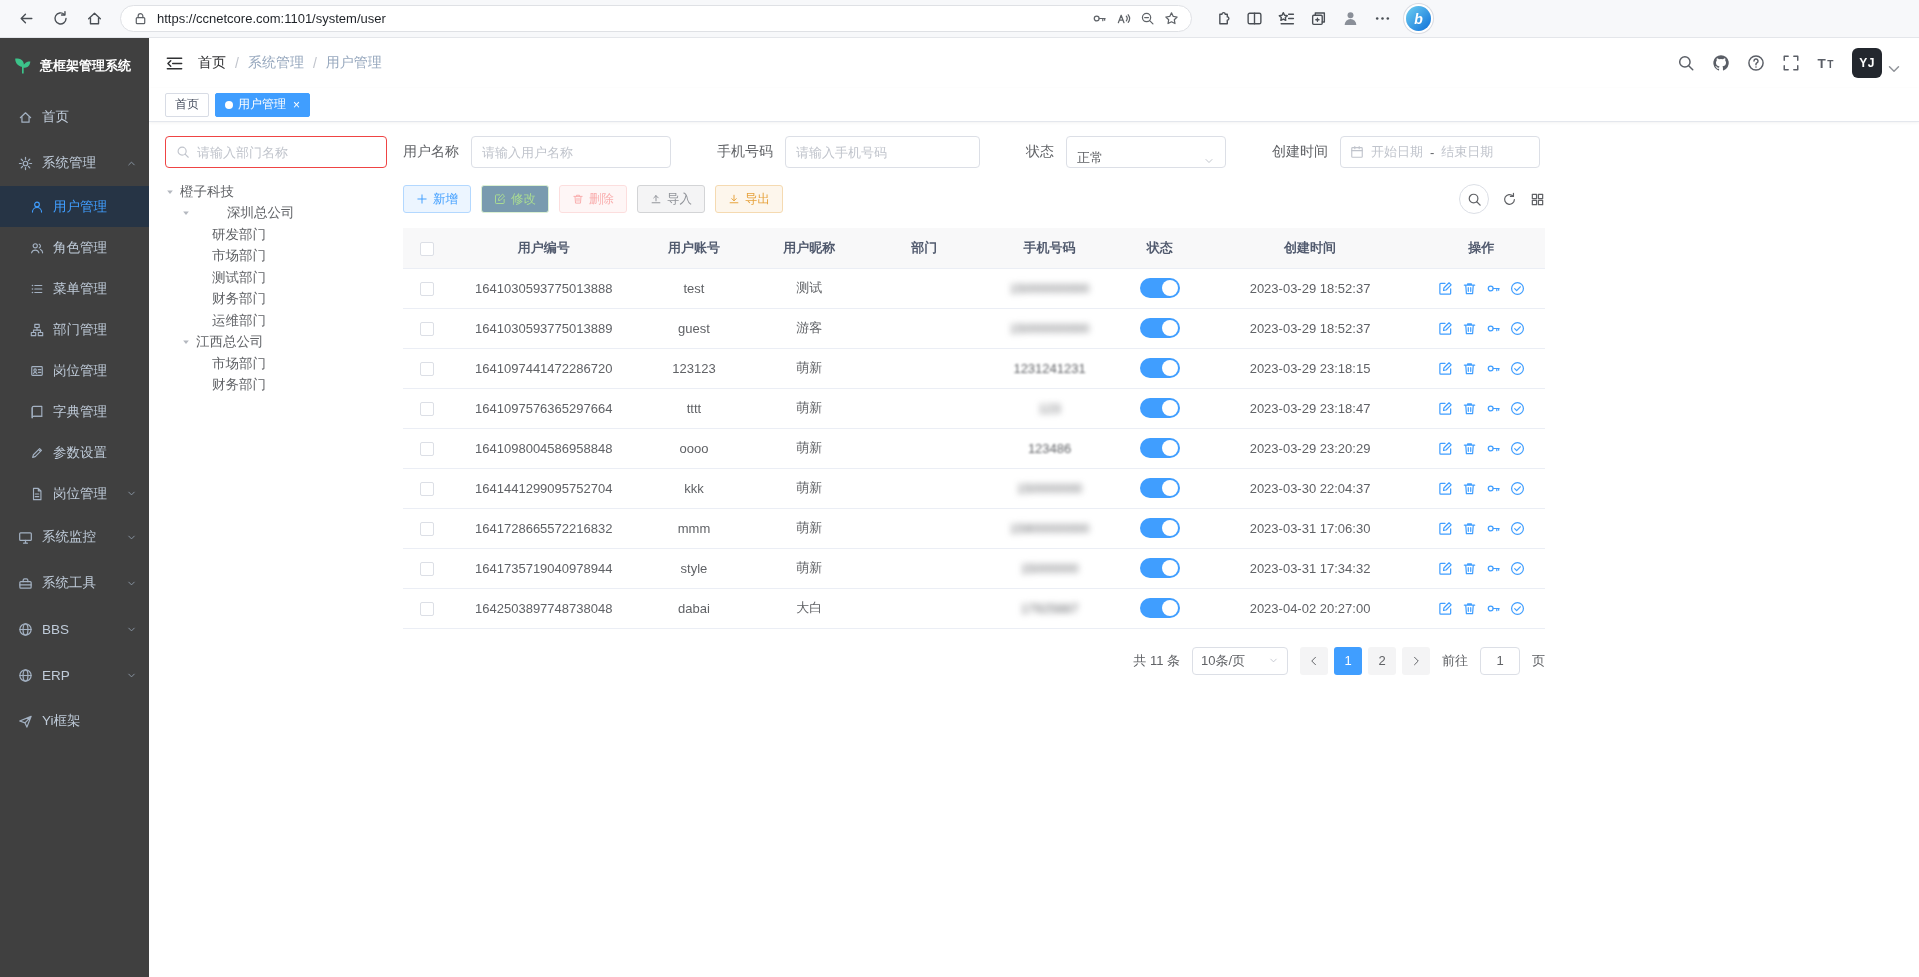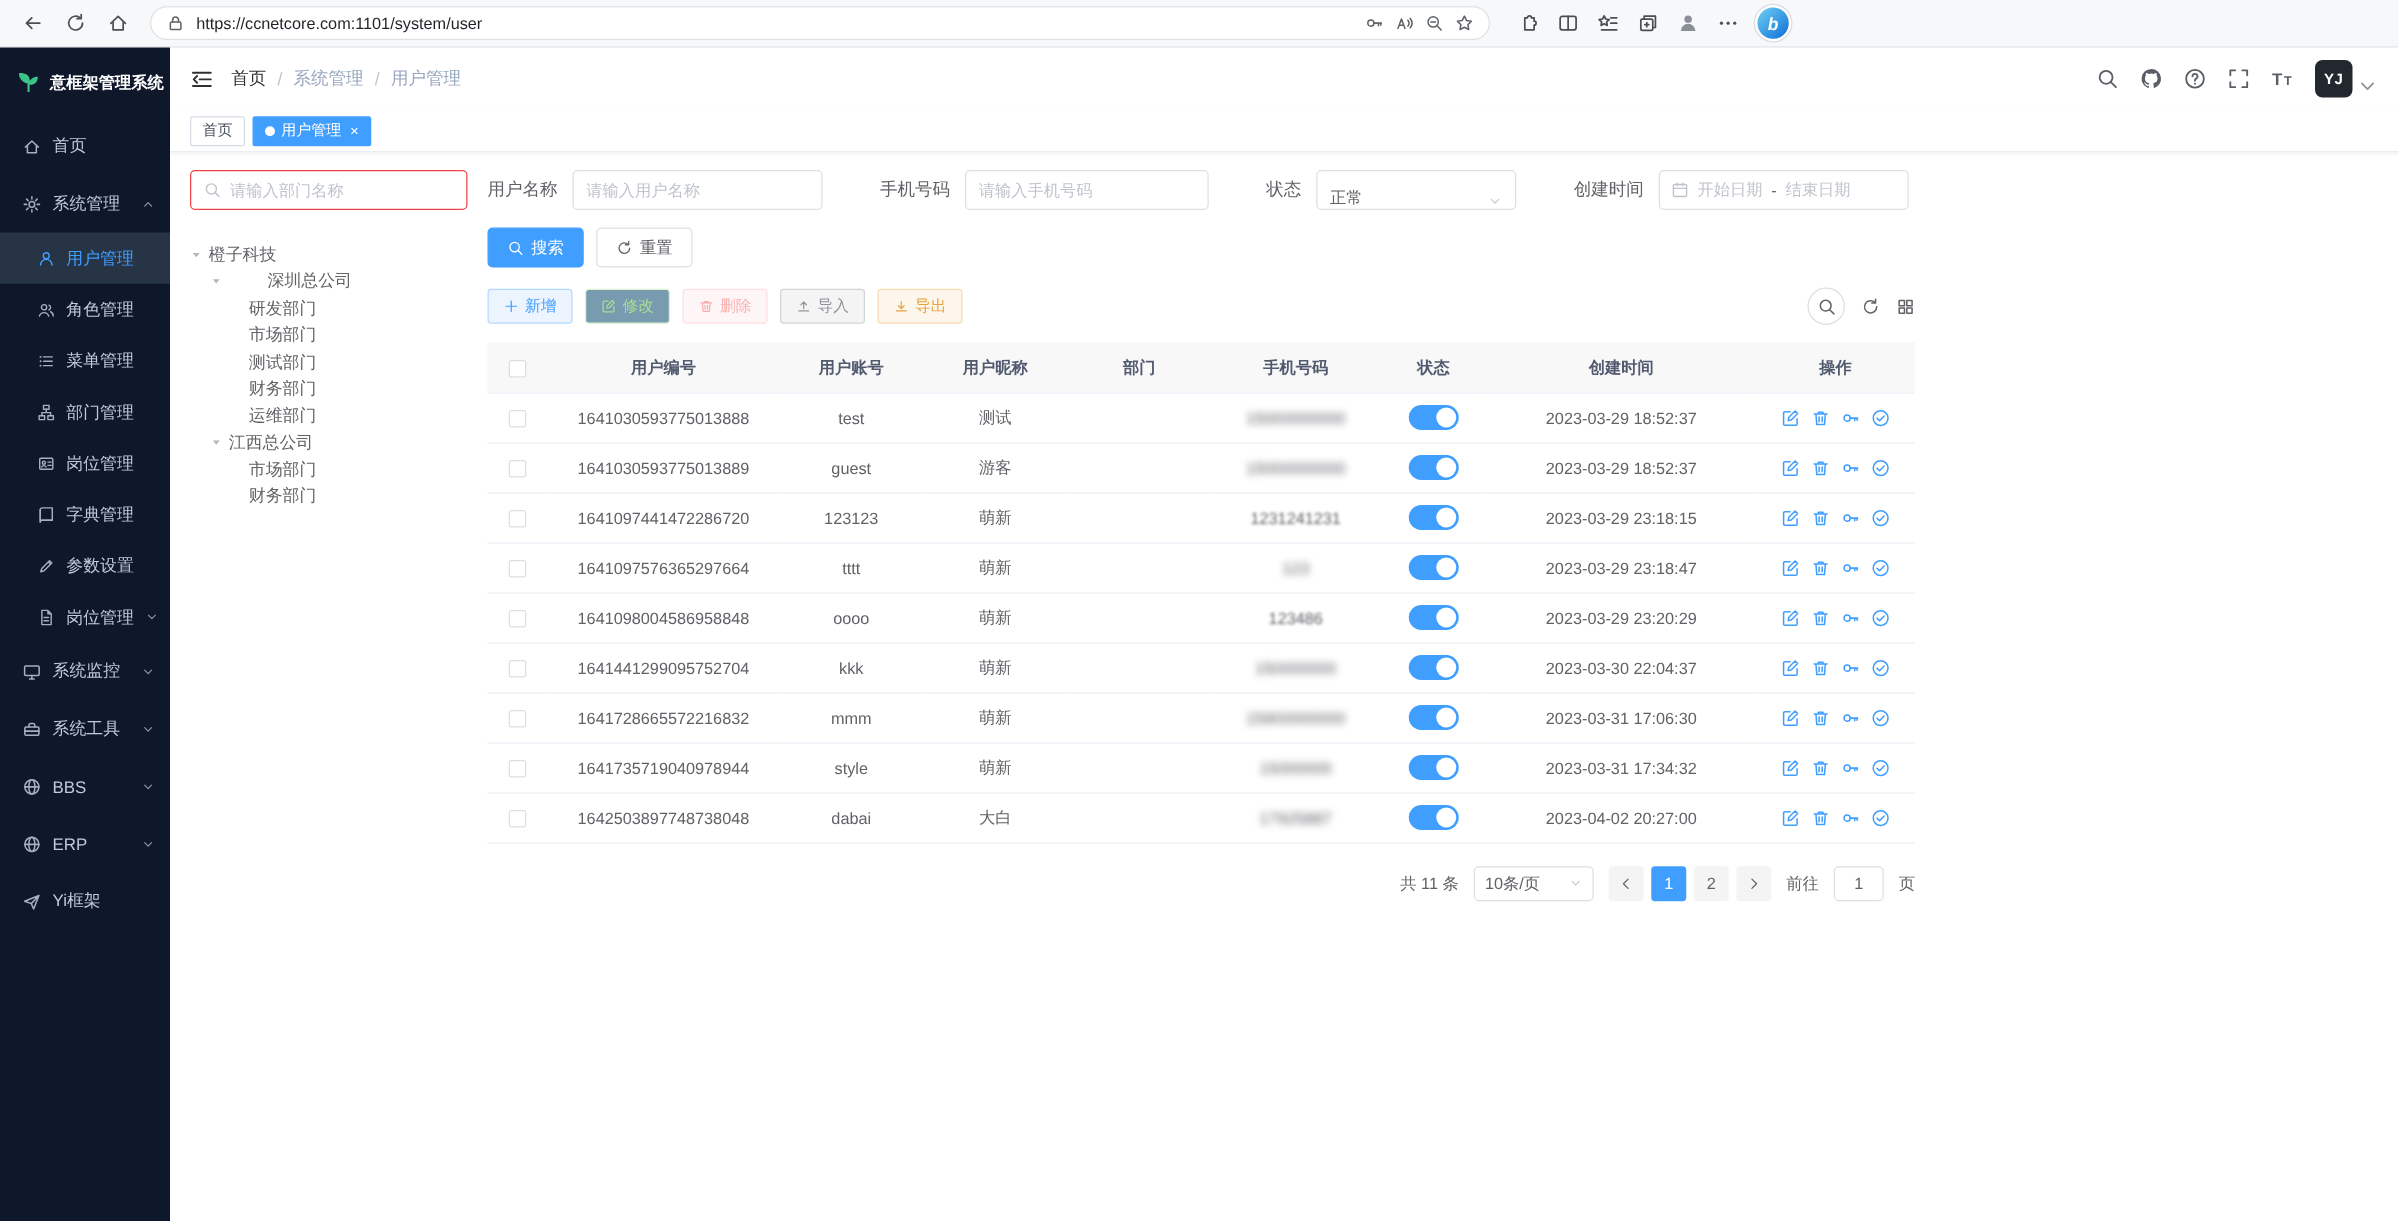--- a/index.html
+++ b/index.html
@@ -15,21 +15,21 @@
   .address-bar{width:1072px;height:27px;margin-left:6px;background:#fff;border:1px solid #dfe1e5;border-radius:14px;display:flex;align-items:center;padding:0 12px;gap:9px}
   .addr-icon{width:15px;height:15px;color:#5f6368}
   .url{flex:1;font-size:13px;color:#1f2328;white-space:nowrap;overflow:hidden}
   .chrome-right{display:flex;align-items:center;gap:15px;margin-left:16px;color:#4a4f55}
   .chrome-right .icon{width:17px;height:17px;cursor:pointer}
   .b-avatar{width:21px;height:21px;color:#8a8f98}
   .bing{width:25px;height:25px;border-radius:50%;background:linear-gradient(135deg,#6fd0f2,#0d6fd8);color:#fff;display:flex;align-items:center;justify-content:center;font-weight:bold;font-style:italic;font-size:14px;box-shadow:0 0 0 2px #fff,0 0 0 3px #dadce2;cursor:pointer}
 
   
   .app{flex:1;display:flex;min-height:0}
-  .sidebar{width:136px;flex:0 0 auto;background:#0f172a;color:#bfcbd9;display:flex;flex-direction:column;overflow:hidden}
+  .sidebar{width:149px;flex:0 0 auto;background:#404040;color:#bfcbd9;display:flex;flex-direction:column;overflow:hidden}
   .logo{height:56px;display:flex;align-items:center;gap:8px;padding:0 12px;color:#fff;font-size:13px;font-weight:bold;white-space:nowrap}
   .leaf{width:20px;height:20px;color:#3cc38a}
   .menu-item{height:46px;display:flex;align-items:center;gap:9px;padding:0 12px 0 18px;font-size:13.5px;cursor:pointer;white-space:nowrap}
   .menu-item .icon{width:15px;height:15px;color:#a3b1c2}
   .menu-item .caret{margin-left:auto;width:11px;height:11px;color:#8f9cab}
   .submenu-item{height:41px;display:flex;align-items:center;gap:9px;padding:0 12px 0 30px;font-size:13.5px;color:#bfcbd9;cursor:pointer;white-space:nowrap}
   .submenu-item .icon{width:14px;height:14px;color:#a3b1c2}
   .submenu-item .caret{margin-left:auto;width:11px;height:11px;color:#8f9cab}
   .submenu-item.active{background:#263445;color:#409eff}
   .submenu-item.active .icon{color:#409eff}
@@ -53,21 +53,21 @@
   .tag .dot{width:8px;height:8px;border-radius:50%;background:#fff;display:inline-block}
   .tag .close{margin-left:2px;font-size:12px;line-height:1}
 
   
   .page{flex:1;display:flex;gap:16px;padding:14px 16px;min-height:0;overflow:hidden}
   .left-panel{width:222px;flex:0 0 auto}
   .dept-search{height:32px;border:1px solid #ef4444;border-radius:4px;display:flex;align-items:center;gap:7px;padding:0 10px;color:#c0c4cc}
   .dept-search .icon{width:14px;height:14px}
   .dept-search input{border:0;outline:0;flex:1;min-width:0;font-size:13px;color:#606266}
   .dept-search input::placeholder{color:#c0c4cc}
-  .tree{margin-top:25px;font-size:13.5px;color:#606266}
+  .tree{margin-top:13px;font-size:13.5px;color:#606266}
   .tree-node{height:21.5px;display:flex;align-items:center;gap:5px;cursor:pointer;white-space:nowrap}
   .tree-caret{width:10px;height:10px;color:#b4b8bf}
   .tree-spacer{width:10px}
 
   .right-panel{flex:1;min-width:0;max-width:1142px}
   .filter-row{display:flex;align-items:center;column-gap:46px}
   .f-item{display:flex;align-items:center;gap:12px}
   .f-label{font-size:14px;font-weight:normal;color:#606266;white-space:nowrap}
   .f-input{height:32px;border:1px solid #dcdfe6;border-radius:4px;padding:0 10px;font-size:13px;color:#606266;outline:0}
   .f-input::placeholder{color:#c0c4cc}
@@ -568,40 +568,20 @@
                       <path d="M2 6.5h12M5.5 1.8v2.4M10.5 1.8v2.4"></path>
                     </svg>
                   </span>
                 <span>开始日期</span>
                 <span class="dash">-</span>
                 <span>结束日期</span>
               </div>
             </div>
           </div>
 
-          <div class="btn-row">
-            <button class="btn btn-primary">
-              <span class="icon">
-                  <svg viewBox="0 0 16 16" fill="none" stroke="currentColor" stroke-width="1.3" stroke-linecap="round" stroke-linejoin="round">
-                    <circle cx="7" cy="7" r="4.6"></circle>
-                    <path d="m10.4 10.4 3.6 3.6"></path>
-                  </svg>
-                </span>
-              <span>搜索</span>
-            </button>
-            <button class="btn">
-              <span class="icon">
-                  <svg viewBox="0 0 16 16" fill="none" stroke="currentColor" stroke-width="1.3" stroke-linecap="round" stroke-linejoin="round">
-                    <path d="M13.2 8a5.2 5.2 0 1 1-1.6-3.8"></path>
-                    <path d="M12.2 1.5v3.2H9"></path>
-                  </svg>
-                </span>
-              <span>重置</span>
-            </button>
-          </div>
 
           <div class="toolbar-row">
             <button class="btn-sm plain-primary">
               <span class="icon">
                   <svg viewBox="0 0 16 16" fill="none" stroke="currentColor" stroke-width="1.3" stroke-linecap="round" stroke-linejoin="round">
                     <path d="M8 2.5v11M2.5 8h11"></path>
                   </svg>
                 </span>
               <span>新增</span>
             </button>

